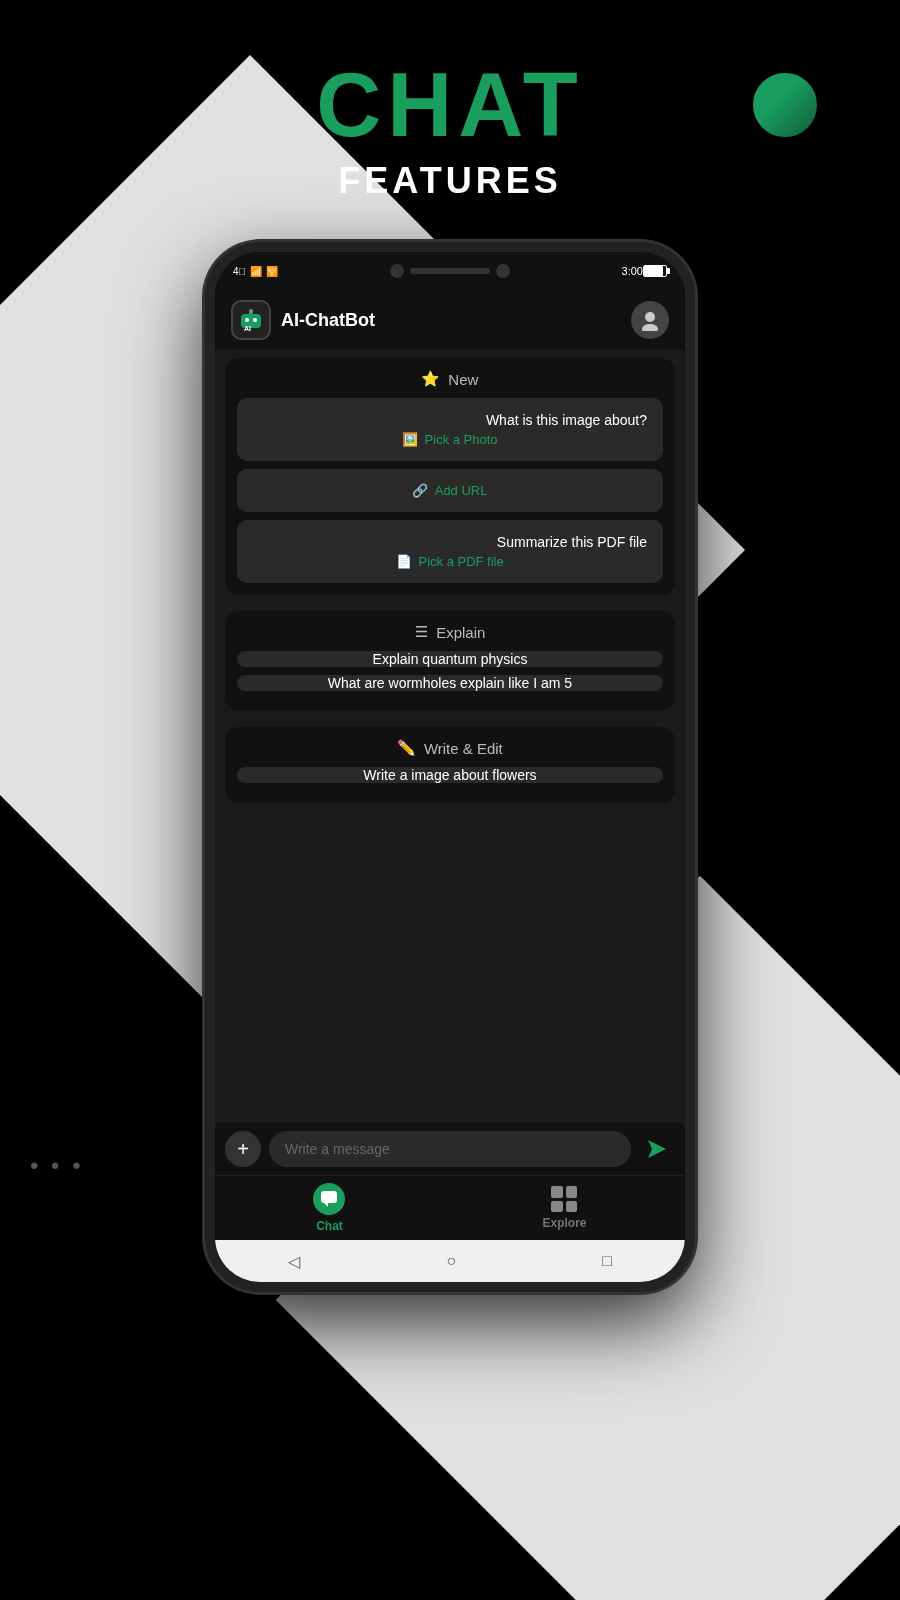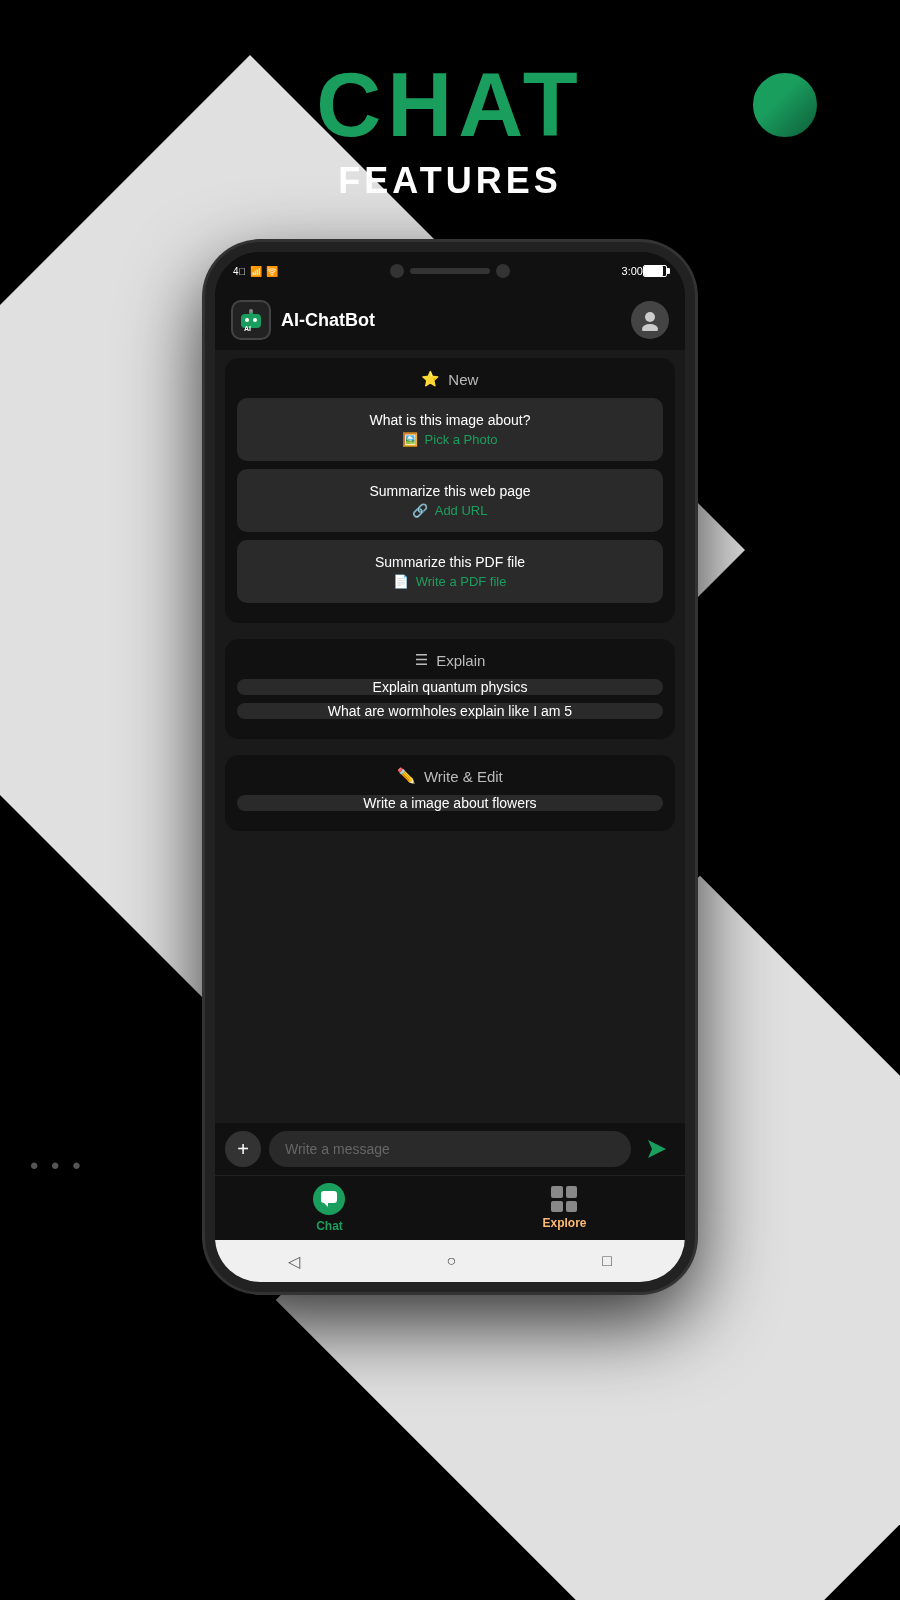--- a/index.html
+++ b/index.html
@@ -242,27 +242,27 @@
 
     .feature-btn {
       background: #2a2a2a;
       border-radius: 10px;
       padding: 14px 16px;
       margin-bottom: 8px;
       cursor: pointer;
     }
 
     .feature-btn:last-child {
-      margin-bottom: 8px;
+      margin-bottom: 0;
     }
 
     .feature-btn-title {
       color: #fff;
       font-size: 14px;
-      text-align: center;
+      text-align: right;
       margin-bottom: 4px;
     }
 
     .feature-btn-action {
       color: #1a9e5e;
       font-size: 13px;
       text-align: center;
       display: flex;
       align-items: center;
       justify-content: center;
@@ -349,21 +349,21 @@
     .nav-item-label {
       font-size: 12px;
       font-weight: 600;
     }
 
     .nav-item.active .nav-item-label {
       color: #1a9e5e;
     }
 
     .nav-item-label.inactive {
-      color: #fdba74;
+      color: #737373;
     }
 
     .chat-bubble-icon {
       width: 32px;
       height: 32px;
       background: #1a9e5e;
       border-radius: 50%;
       display: flex;
       align-items: center;
       justify-content: center;
@@ -513,32 +513,31 @@
 
         <div class="feature-btn">
           <div class="feature-btn-title">What is this image about?</div>
           <div class="feature-btn-action">
             <span>🖼️</span>
             <span>Pick a Photo</span>
           </div>
         </div>
 
         <div class="feature-btn">
-          <div class="feature-btn-title">Summarize this web page</div>
           <div class="feature-btn-action">
             <span>🔗</span>
             <span>Add URL</span>
           </div>
         </div>
 
         <div class="feature-btn">
           <div class="feature-btn-title">Summarize this PDF file</div>
           <div class="feature-btn-action">
             <span>📄</span>
-            <span>Write a PDF file</span>
+            <span>Pick a PDF file</span>
           </div>
         </div>
       </div>
 
       <div class="section-card">
         <div class="section-header">
           <span>☰</span>
           <span>Explain</span>
         </div>
 

